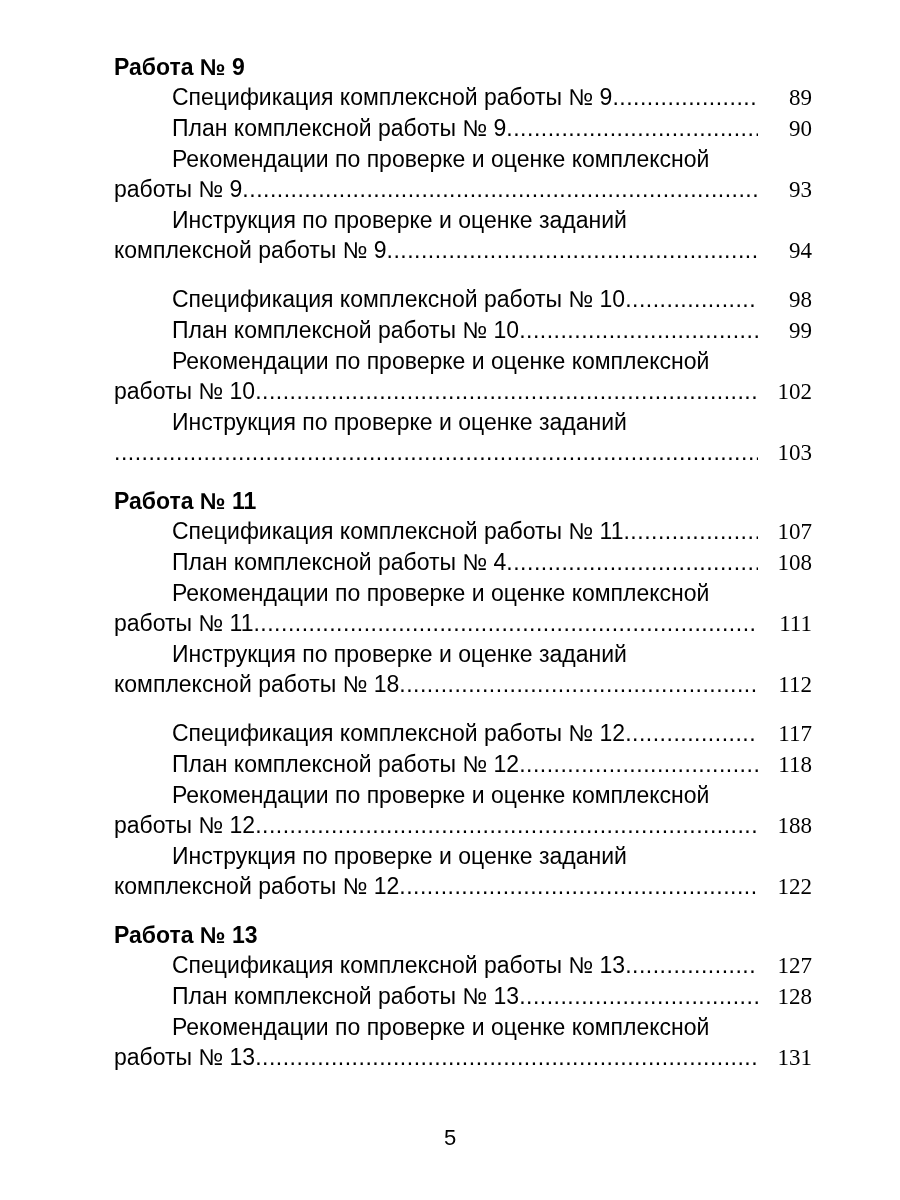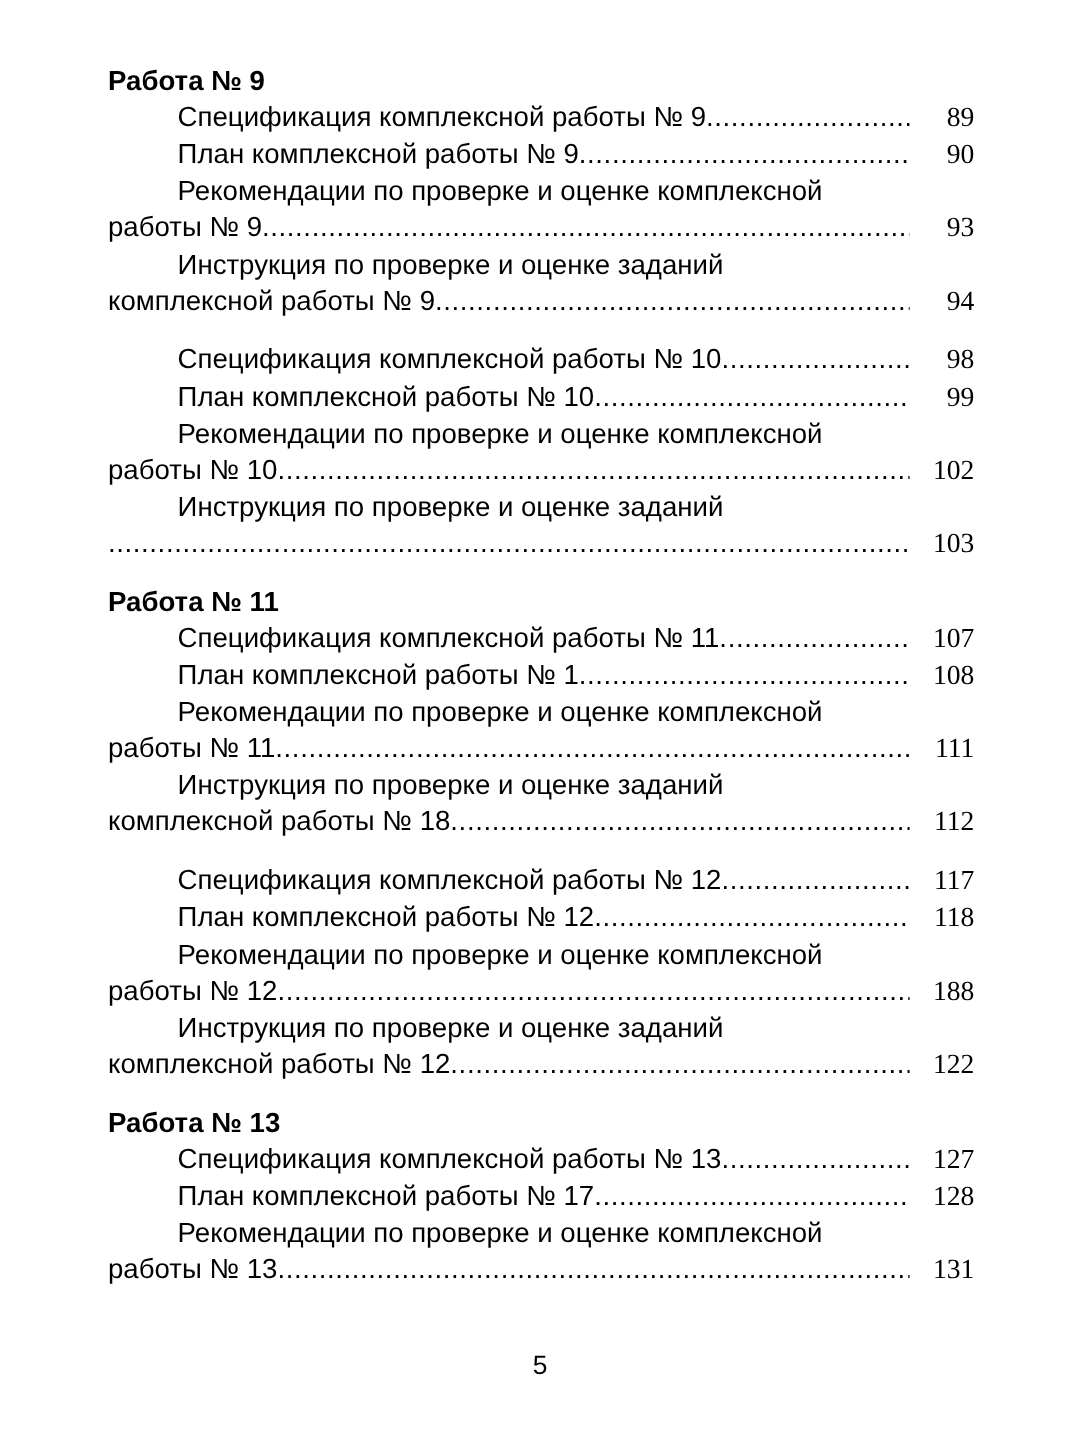--- a/index.html
+++ b/index.html
@@ -14,21 +14,21 @@
     color: #000000;
     font-family: "Liberation Sans", "DejaVu Sans", sans-serif;
     font-size: 23px;
     line-height: 30px;
   }
   .page {
     position: relative;
     box-sizing: border-box;
     width: 900px;
     height: 1200px;
-    padding: 52px 88px 0 90px;
+    padding: 52px 88px 0 114px;
     background: #ffffff;
   }
   .toc-section {
     margin: 0 0 18px 0;
   }
   .section-title {
     margin: 0;
     font-size: 23px;
     line-height: 30px;
     font-weight: bold;
@@ -154,21 +154,21 @@
         <h2 class="section-title">Работа № 11</h2>
         <div class="entry">
           <div class="line indent">
             <span class="text">Спецификация комплексной работы № 11</span>
             <span class="dots">............................................................................................................................................................................................................................</span>
             <span class="pg">107</span>
           </div>
         </div>
         <div class="entry">
           <div class="line indent">
-            <span class="text">План комплексной работы № 1</span>
+            <span class="text">План комплексной работы № 4</span>
             <span class="dots">............................................................................................................................................................................................................................</span>
             <span class="pg">108</span>
           </div>
         </div>
         <div class="entry">
           <div class="line indent">
             <span class="text">Рекомендации по проверке и оценке комплексной</span>
           </div>
           <div class="line">
             <span class="text">работы № 11</span>
@@ -227,21 +227,21 @@
         <h2 class="section-title">Работа № 13</h2>
         <div class="entry">
           <div class="line indent">
             <span class="text">Спецификация комплексной работы № 13</span>
             <span class="dots">............................................................................................................................................................................................................................</span>
             <span class="pg">127</span>
           </div>
         </div>
         <div class="entry">
           <div class="line indent">
-            <span class="text">План комплексной работы № 17</span>
+            <span class="text">План комплексной работы № 13</span>
             <span class="dots">............................................................................................................................................................................................................................</span>
             <span class="pg">128</span>
           </div>
         </div>
         <div class="entry">
           <div class="line indent">
             <span class="text">Рекомендации по проверке и оценке комплексной</span>
           </div>
           <div class="line">
             <span class="text">работы № 13</span>

